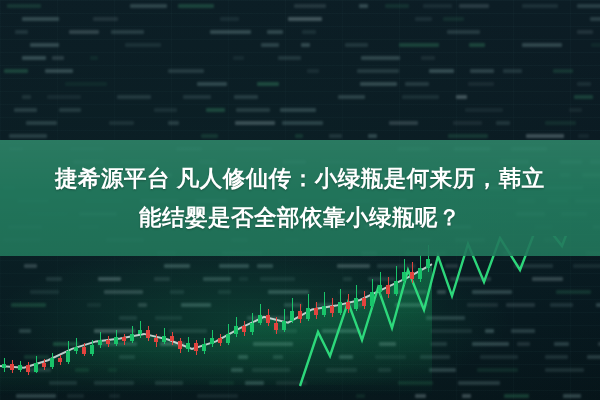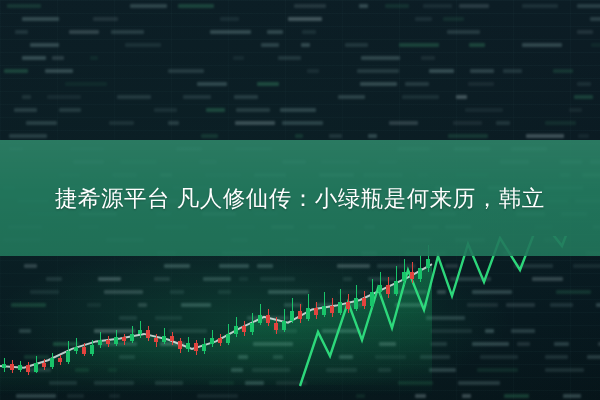--- a/index.html
+++ b/index.html
@@ -65,21 +65,21 @@
 
   
   .headline{
     position:absolute;left:0;top:140px;width:600px;height:116px;
     display:flex;flex-direction:column;align-items:center;justify-content:center;
     gap:2px;
   }
   .hl-line{
     color:#ffffff;
     font-size:23px;
-    font-weight:normal;
+    font-weight:bold;
     letter-spacing:.5px;
     line-height:37px;
     white-space:nowrap;
     text-shadow:0 1px 2px rgba(0,0,0,.28);
   }
   .hl-line.l1{font-size:22.5px;}
   .hl-line.l2{font-size:22.5px;}
 </style>
 </head>
 <body>
@@ -484,15 +484,16 @@
       <div class="wick wup" style="left: 428px; top: 9.41176px; height: 26.3529px;"></div>
       <div class="candle up" style="left: 426px; top: 22.5882px; height: 9.41176px;"></div>
     </div>
 
   <div class="band">
     <div class="band-inner-sheen"></div>
   </div>
 
   <div class="headline">
     <div class="hl-line l1">捷希源平台 凡人修仙传：小绿瓶是何来历，韩立</div>
+    <div class="hl-line l2">能结婴是否全部依靠小绿瓶呢？</div>
   </div>
 
 </div>
 
 </body></html>

